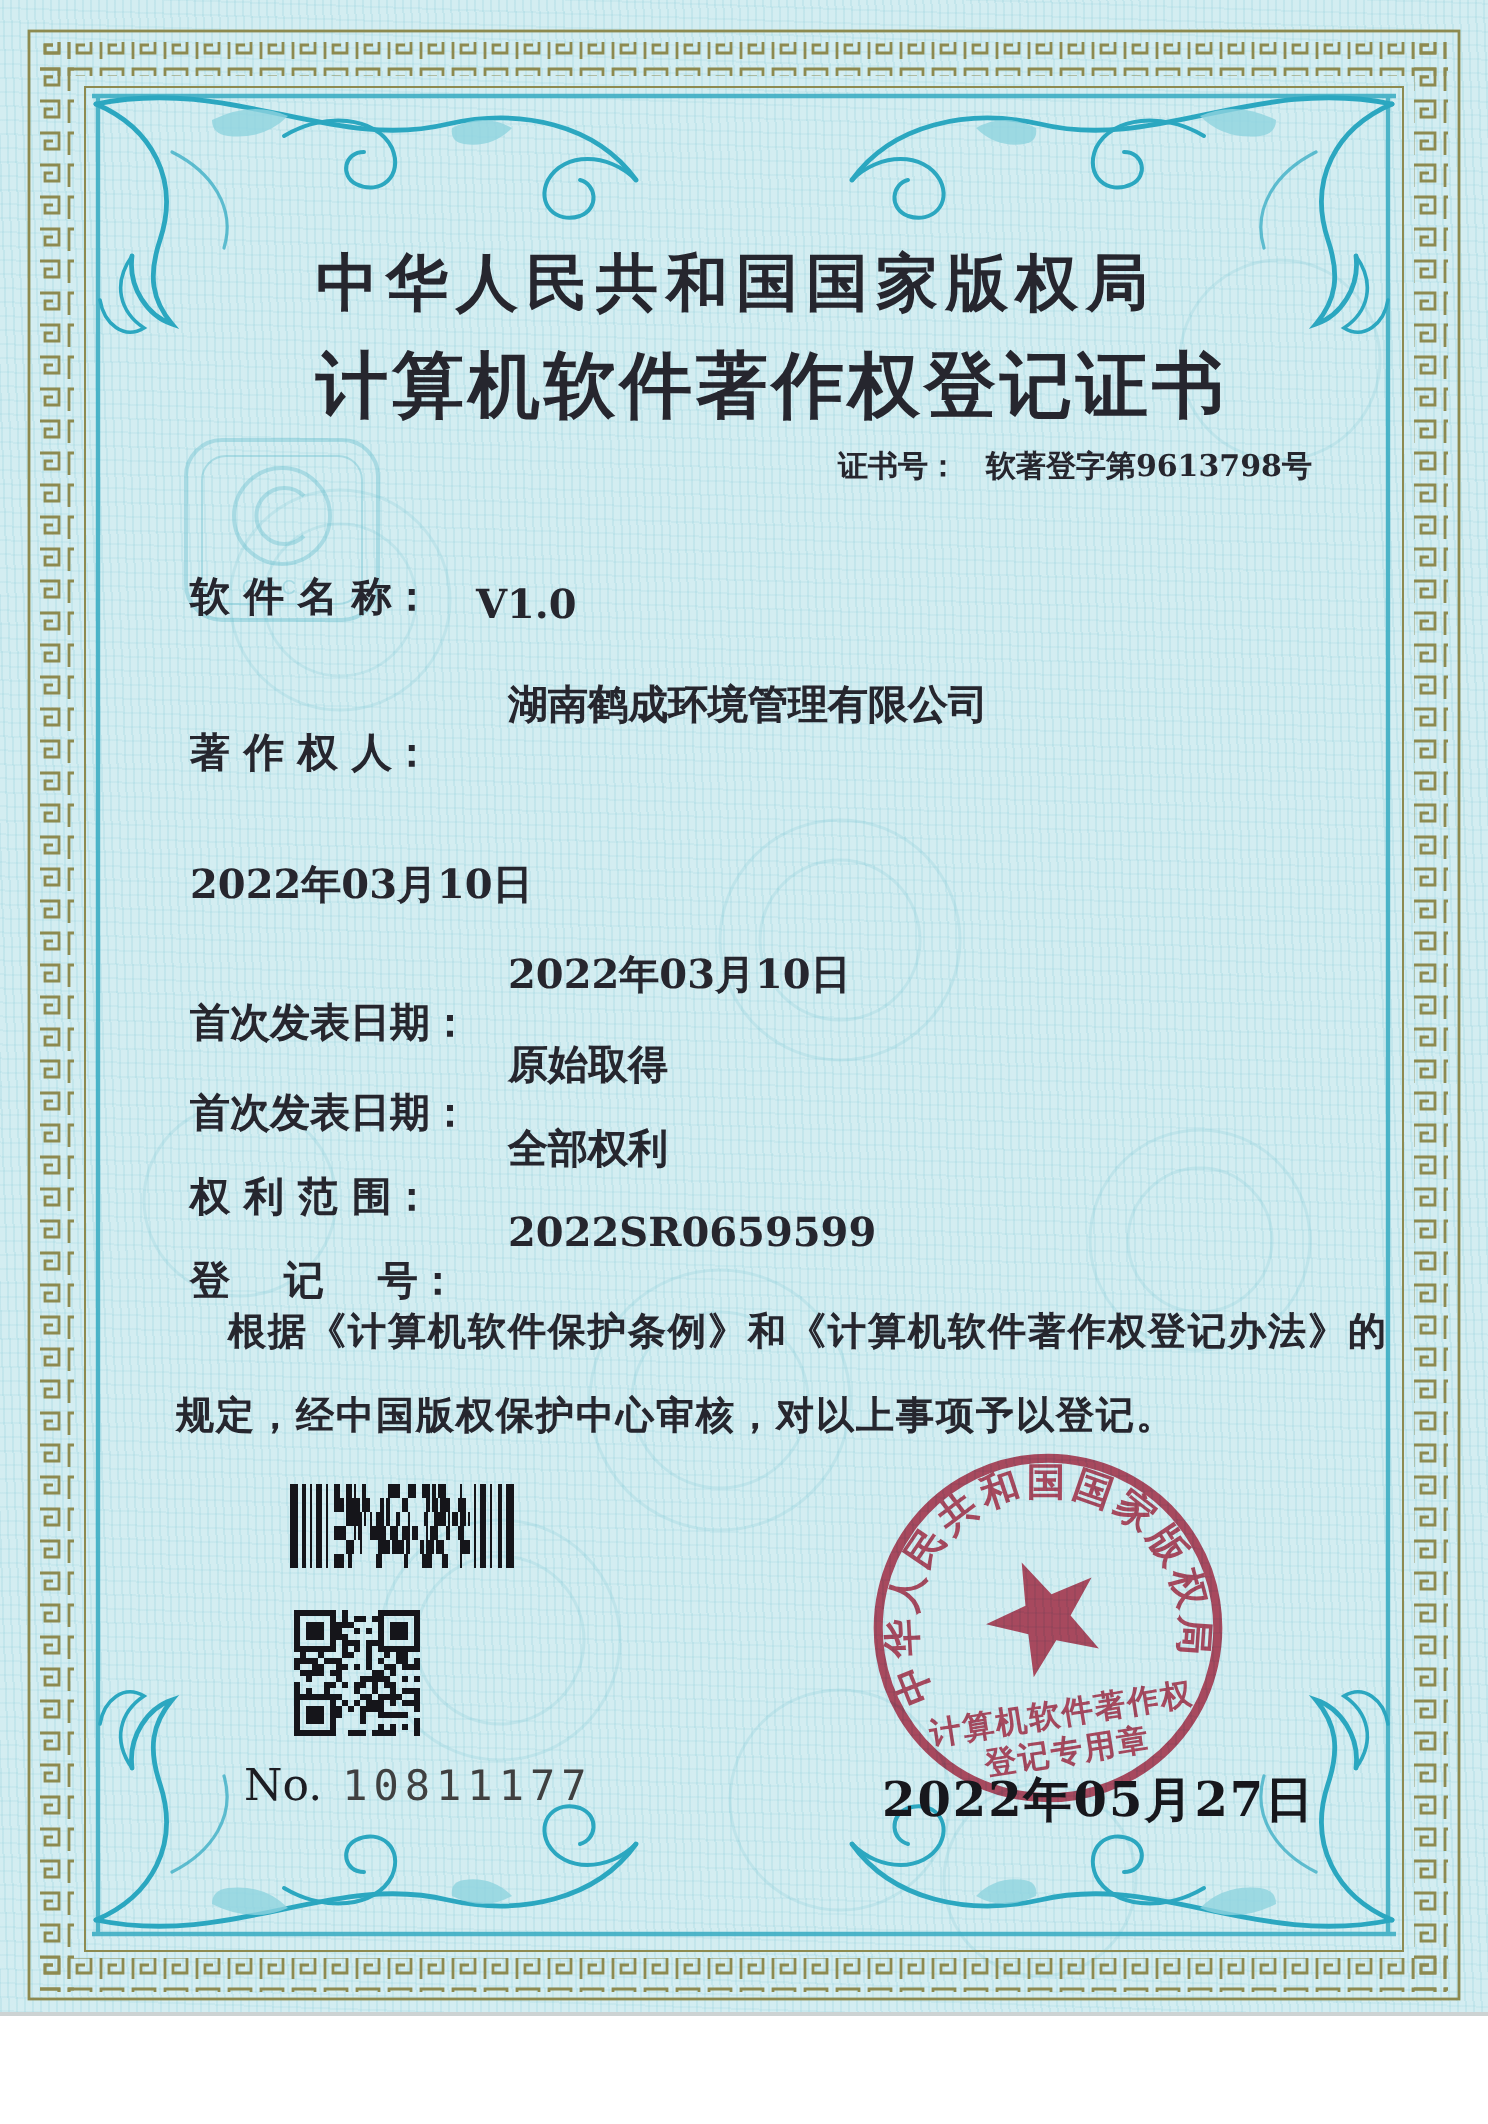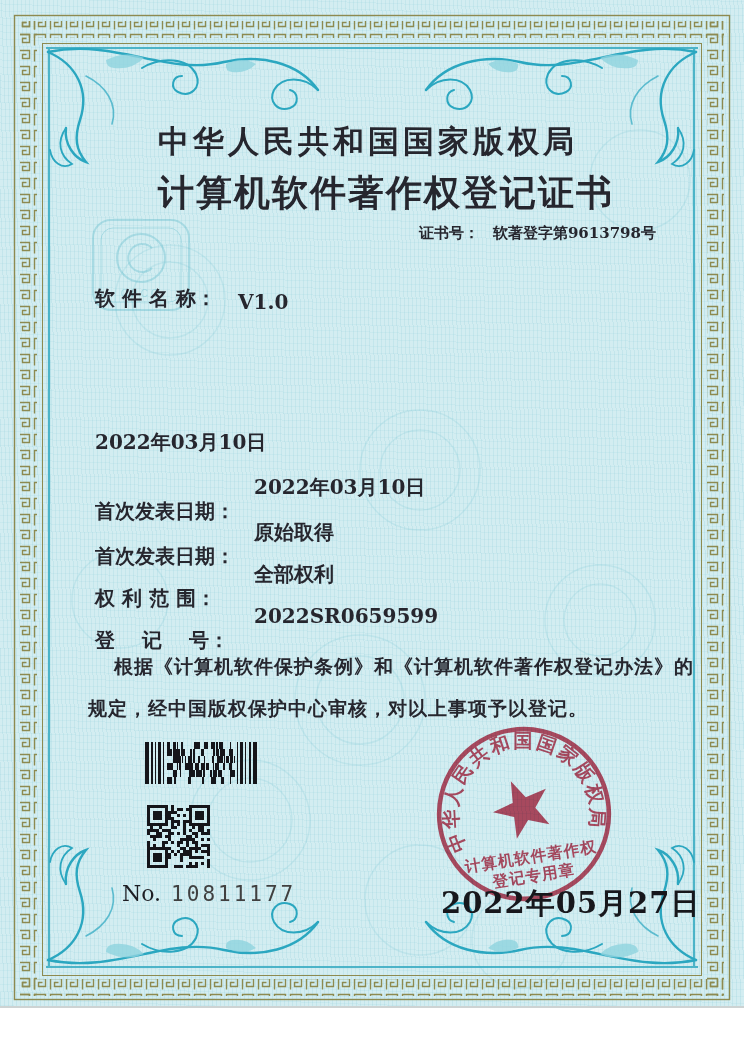--- a/index.html
+++ b/index.html
@@ -31,21 +31,21 @@
   .frow .lbl{width:159px;flex:0 0 auto;margin-top:24px;}
   .frow .val{white-space:nowrap;}
   .val2{left:238px;top:290px;font-size:20px;font-weight:bold;z-index:3;}
   .para{
     left:88px;top:645px;width:618px;z-index:3;
     font-size:19px;font-weight:bold;line-height:42px;letter-spacing:1px;text-indent:26px;
   }
   .serial{left:122px;top:881px;z-index:4;white-space:nowrap;}
   .serial .no{font-size:22px;font-weight:normal;color:#1d1d23;}
   .serial .num{font-family:"DejaVu Sans Mono","Liberation Mono",monospace;font-size:21px;letter-spacing:3px;color:#404040;margin-left:10px;}
-  .issuedate{left:441px;top:884px;font-size:29px;font-weight:bold;letter-spacing:1px;color:#17171c;z-index:6;}
+  .issuedate{left:441px;top:884px;font-size:24px;font-weight:bold;letter-spacing:1px;color:#17171c;z-index:6;}
   
   #bc-svg{position:absolute;left:145px;top:742px;width:112px;height:42px;z-index:3;shape-rendering:crispEdges;}
   #qr-svg{position:absolute;left:147px;top:805px;width:63px;height:63px;z-index:3;shape-rendering:crispEdges;}
   
   #seal-svg{
     position:absolute;left:428px;top:718px;width:192px;height:192px;z-index:5;
     transform:rotate(-9deg);opacity:.9;mix-blend-mode:multiply;
   }
   #seal-svg text{font-family:"DejaVu Serif","Liberation Serif",serif;font-weight:bold;fill:#c43a52;}
   #seal-svg .ring{font-size:19px;letter-spacing:2.5px;}
@@ -125,20 +125,22 @@
 <div class="abs certno ink serif">
   <span>证书号：</span><span class="gap">软著登字第9613798号</span>
 </div>
 
 <div class="abs frow ink serif" style="top:262px">
   <span class="lbl">软 件 名 称：</span>
 </div>
 <div class="abs val2 ink serif">V1.0</div>
 
 <div class="abs frow ink serif" style="top:340px">
+  <span class="lbl">著 作 权 人：</span>
+  <span class="val">湖南鹤成环境管理有限公司</span>
 </div>
 
 <div class="abs frow ink serif" style="top:430px">
   <span class="val">2022年03月10日</span>
 </div>
 
 <div class="abs frow ink serif" style="top:475px">
   <span class="lbl">首次发表日期：</span>
   <span class="val">2022年03月10日</span>
 </div>

